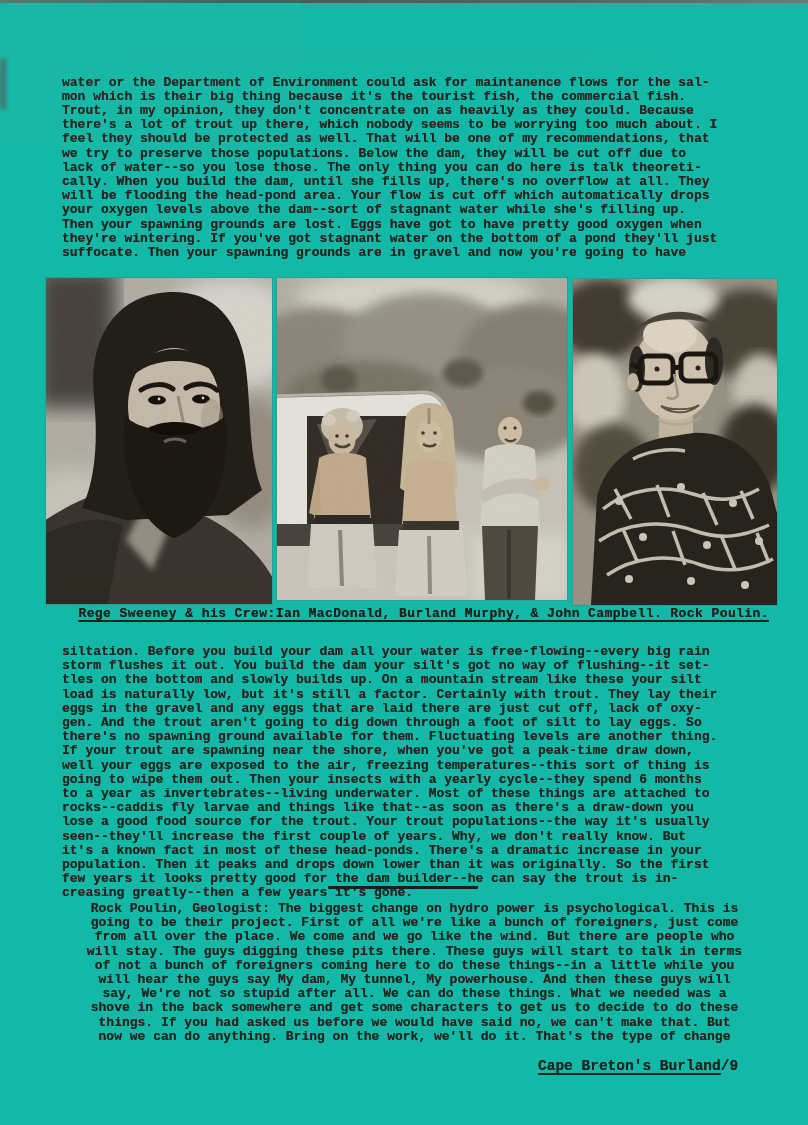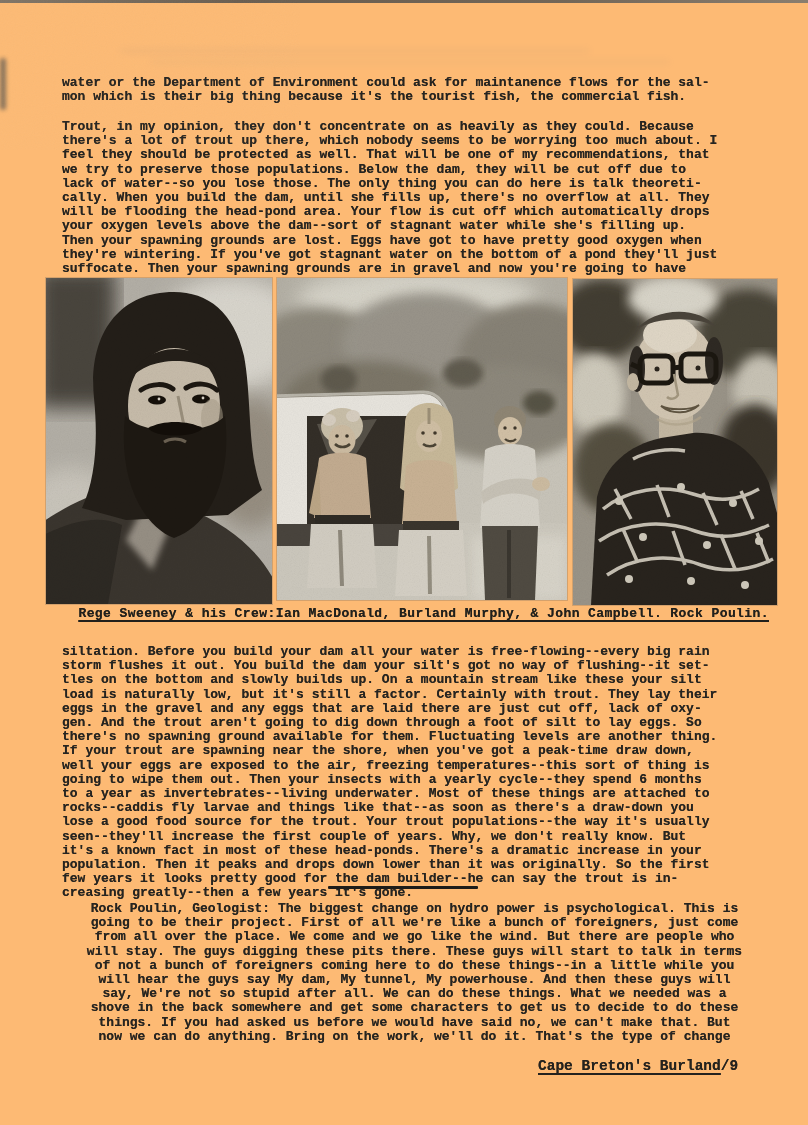--- a/index.html
+++ b/index.html
@@ -1,20 +1,20 @@
 <!DOCTYPE html>
 <html><head>
 <meta charset="utf-8">
 <style>
   html,body{margin:0;padding:0;background:#d7d5d0;}
   .page{
     position:relative;
     width:808px;height:1125px;
     margin:0 auto;
-    background:#fdba74;
+    background:#14b8a6;
     overflow:hidden;
     font-family:"Liberation Mono","DejaVu Sans Mono",monospace;
   }
   .scan-top-edge{
     position:absolute;top:0;left:0;width:808px;height:3px;
     background:linear-gradient(90deg,#6a6863,#4f4d49 30%,#5a5853 70%,#75736e);
     opacity:.85;
   }
   .scan-left-mark{
     position:absolute;left:0;top:58px;width:6px;height:52px;
@@ -25,21 +25,21 @@
   }
   .bs1{left:120px;top:48px;width:470px;height:6px;opacity:.07;}
   .bs2{left:150px;top:59px;width:520px;height:6px;opacity:.06;}
   .body-text{
     position:absolute;left:62px;width:705px;
     font-size:13px;line-height:14.2px;font-weight:700;
     color:#262420;white-space:pre;
     text-shadow:0 0 .5px rgba(38,36,32,.75);
   }
   .para-1{top:76px;}
-  .para-2{top:120px;}
+  .para-2{top:104px;}
   .para-3{top:645px;}
   .para-4{top:902px;text-align:center;}
   .photo-row-figure{position:absolute;margin:0;padding:0;background:#b5b1a8;box-shadow:0 0 0 1px rgba(90,88,82,.25);}
   .photo-left{left:46px;top:278px;width:226px;height:326px;}
   .photo-middle{left:277px;top:278px;width:290px;height:322px;}
   .photo-right{left:573px;top:279px;width:204px;height:326px;}
   .photo-row-figure svg{display:block;width:100%;height:100%;}
   .caption{
     position:absolute;left:57px;top:606px;width:712px;
     font-size:13px;font-weight:700;letter-spacing:.42px;

